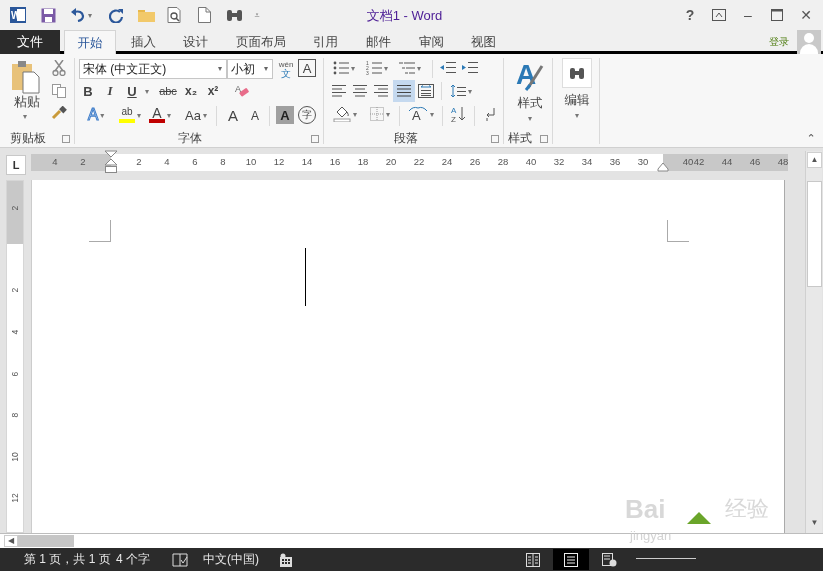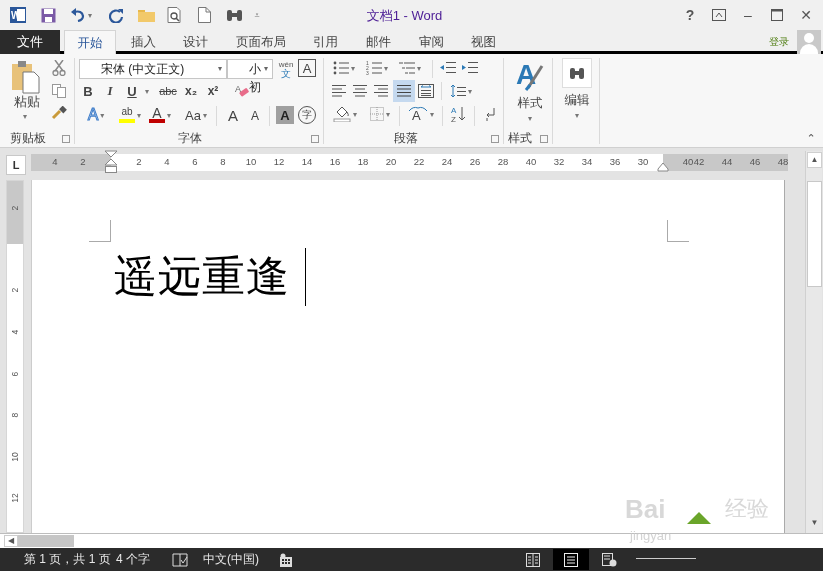--- a/index.html
+++ b/index.html
@@ -19,21 +19,21 @@
 #avatar{position:absolute;right:2px;top:0;width:24px;height:24px;background:#c9c9c9;overflow:hidden}
 #avatar .hd{position:absolute;left:7px;top:3px;width:10px;height:10px;border-radius:50%;background:#fff}
 #avatar .bd{position:absolute;left:3px;top:14px;width:18px;height:14px;border-radius:9px 9px 0 0;background:#fff}
 
 #ribbon{left:0;top:54px;width:823px;height:94px;background:#f7f7f7;border-bottom:1px solid #d0d0d0}
 .grp-label{position:absolute;top:76px;font-size:12px;color:#444}
 .sep{position:absolute;top:4px;width:1px;height:86px;background:#dadada}
 .launcher{position:absolute;top:81px;width:8px;height:8px;border:1px solid #999;font-size:0}
 .btn{position:absolute;display:flex;align-items:center;justify-content:center;color:#444}
 .dd{font-size:8px;color:#777;margin-left:2px}
-.combo{position:absolute;height:20px;background:#fff;border:1px solid #c6c6c6;font-size:12px;line-height:18px;padding-left:21px;color:#222}
+.combo{position:absolute;height:20px;background:#fff;border:1px solid #c6c6c6;font-size:12px;line-height:18px;padding-left:3px;color:#222}
 .combo .arr{position:absolute;right:4px;top:0;font-size:8px;color:#666}
 
 #ruler-area{left:0;top:148px;width:823px;height:30px;background:#e3e3e3}
 #ruler-corner{position:absolute;left:6px;top:7px;width:20px;height:20px;background:#fff;border:1px solid #c8c8c8;font-weight:bold;font-size:11px;text-align:center;line-height:18px;color:#333}
 #hruler{position:absolute;left:31px;top:6px;width:757px;height:17px;background:#c8c8c8}
 #hruler .white{position:absolute;left:80px;top:0;width:552px;height:17px;background:#fff}
 .tick{position:absolute;top:2px;font-size:9.5px;color:#555;width:20px;text-align:center;margin-left:-10px}
 
 #vruler{left:6px;top:180px;width:18px;height:353px;background:#fff;border:1px solid #d6d6d6}
 #vruler .grey{position:absolute;left:0;top:0;width:16px;height:63px;background:#c8c8c8}
@@ -491,21 +491,20 @@
       <div class="vt" style="top: 188px;">6</div>
       <div class="vt" style="top: 229px;">8</div>
       <div class="vt" style="top: 271px;">10</div>
       <div class="vt" style="top: 312px;">12</div>
     </div>
 </div>
 
 <div id="canvas" class="abs">
   <div class="crop" style="left:57px;top:40px;border-width:0 1px 1px 0"></div>
   <div class="crop" style="left:635px;top:40px;border-width:0 0 1px 1px"></div>
-  <div id="doctext">遥远重逢</div>
   <div id="caret"></div>
 </div>
 
 <div id="vscroll" class="abs">
   <div id="vs-up">▲</div>
   <div id="vs-thumb"></div>
   <div id="vs-down">▼</div>
 </div>
 
 <div id="hscroll" class="abs">

